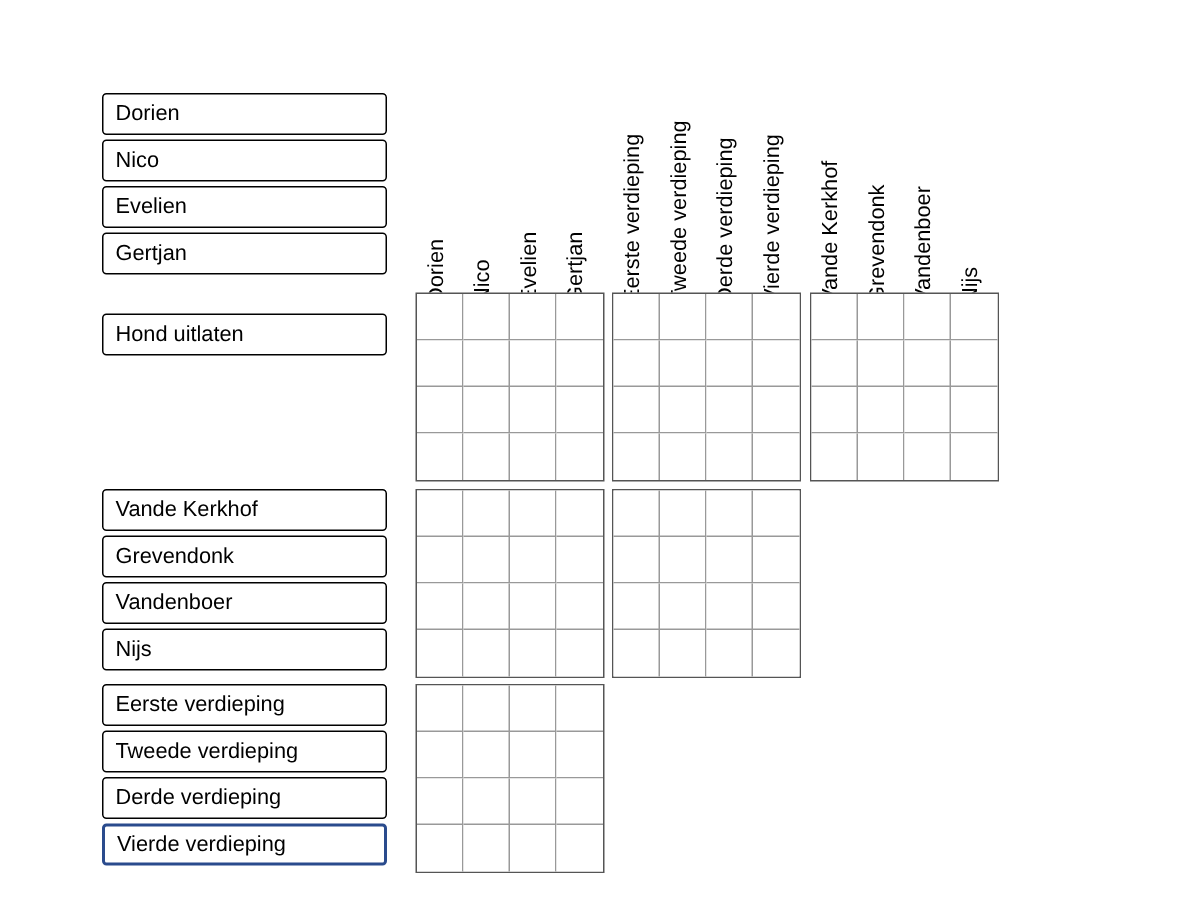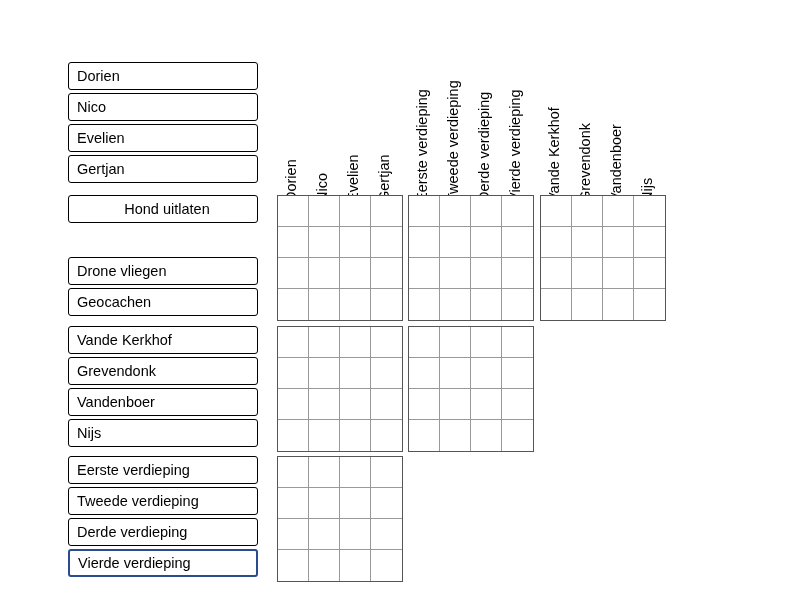--- a/index.html
+++ b/index.html
@@ -67,23 +67,21 @@
   .block .cell.last-row { border-bottom: none; }
 </style>
 </head>
 <body>
 
 <div id="grid-wrap">
     <div class="label-box" style="left: 68px; top: 62px;">Dorien</div>
     <div class="label-box" style="left: 68px; top: 93px;">Nico</div>
     <div class="label-box" style="left: 68px; top: 124px;">Evelien</div>
     <div class="label-box" style="left: 68px; top: 155px;">Gertjan</div>
-    <div class="label-box" style="left: 68px; top: 195px; text-align: center;">Hond uitlaten</div>
-    <div class="label-box" style="left: 68px; top: 257px;">Drone vliegen</div>
-    <div class="label-box" style="left: 68px; top: 288px;">Geocachen</div>
+    <div class="label-box" style="left: 68px; top: 209px;">Hond uitlaten</div>
     <div class="label-box" style="left: 68px; top: 326px;">Vande Kerkhof</div>
     <div class="label-box" style="left: 68px; top: 357px;">Grevendonk</div>
     <div class="label-box" style="left: 68px; top: 388px;">Vandenboer</div>
     <div class="label-box" style="left: 68px; top: 419px;">Nijs</div>
     <div class="label-box" style="left: 68px; top: 456px;">Eerste verdieping</div>
     <div class="label-box" style="left: 68px; top: 487px;">Tweede verdieping</div>
     <div class="label-box" style="left: 68px; top: 518px;">Derde verdieping</div>
     <div class="label-box selected" style="left: 68px; top: 549px;">Vierde verdieping</div>
     <div class="vlabel" style="left: 299px; top: 186px; transform: rotate(-90deg);">Dorien</div>
     <div class="vlabel" style="left: 330px; top: 186px; transform: rotate(-90deg);">Nico</div>

